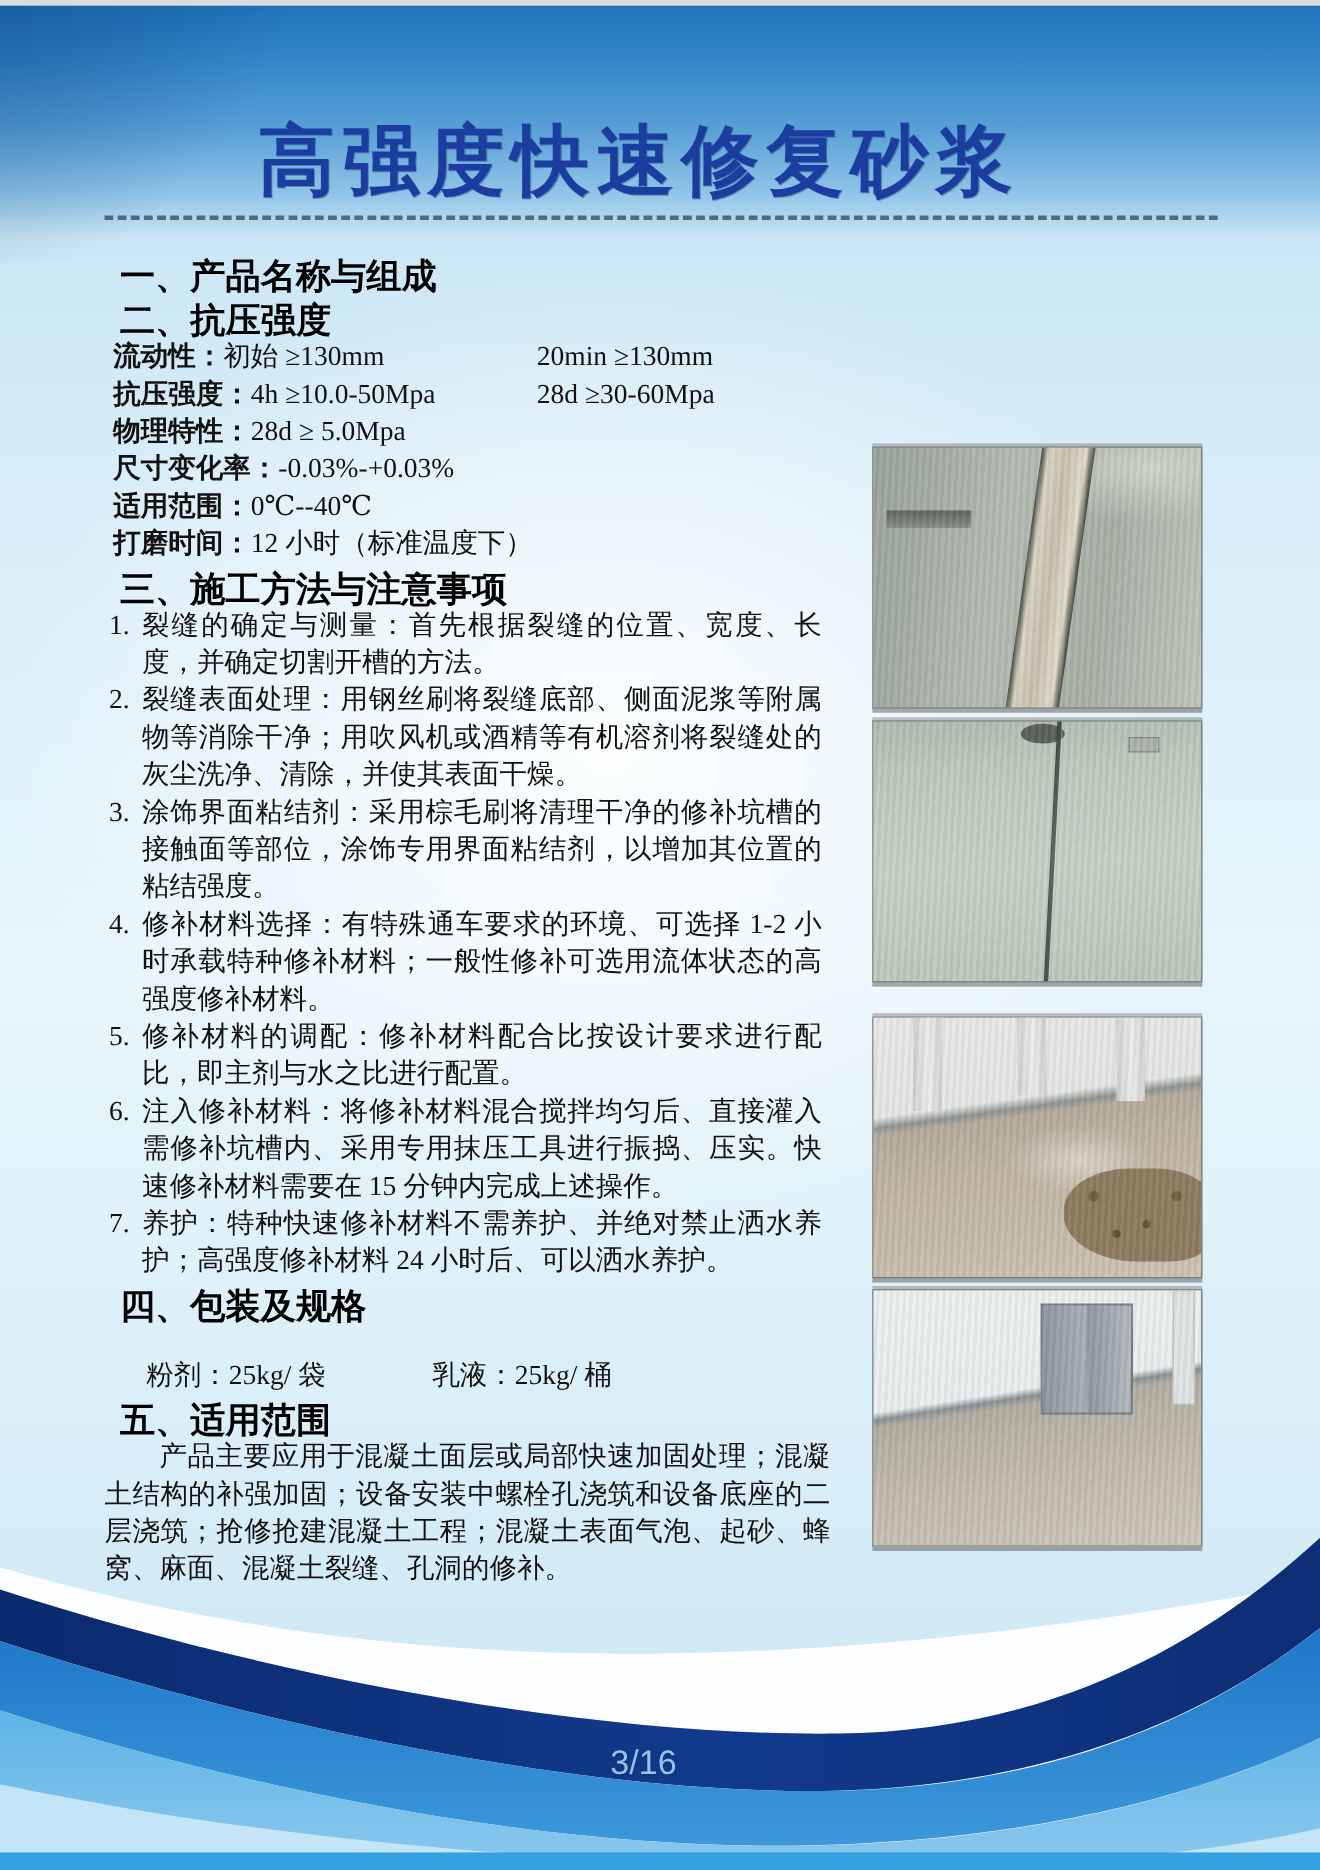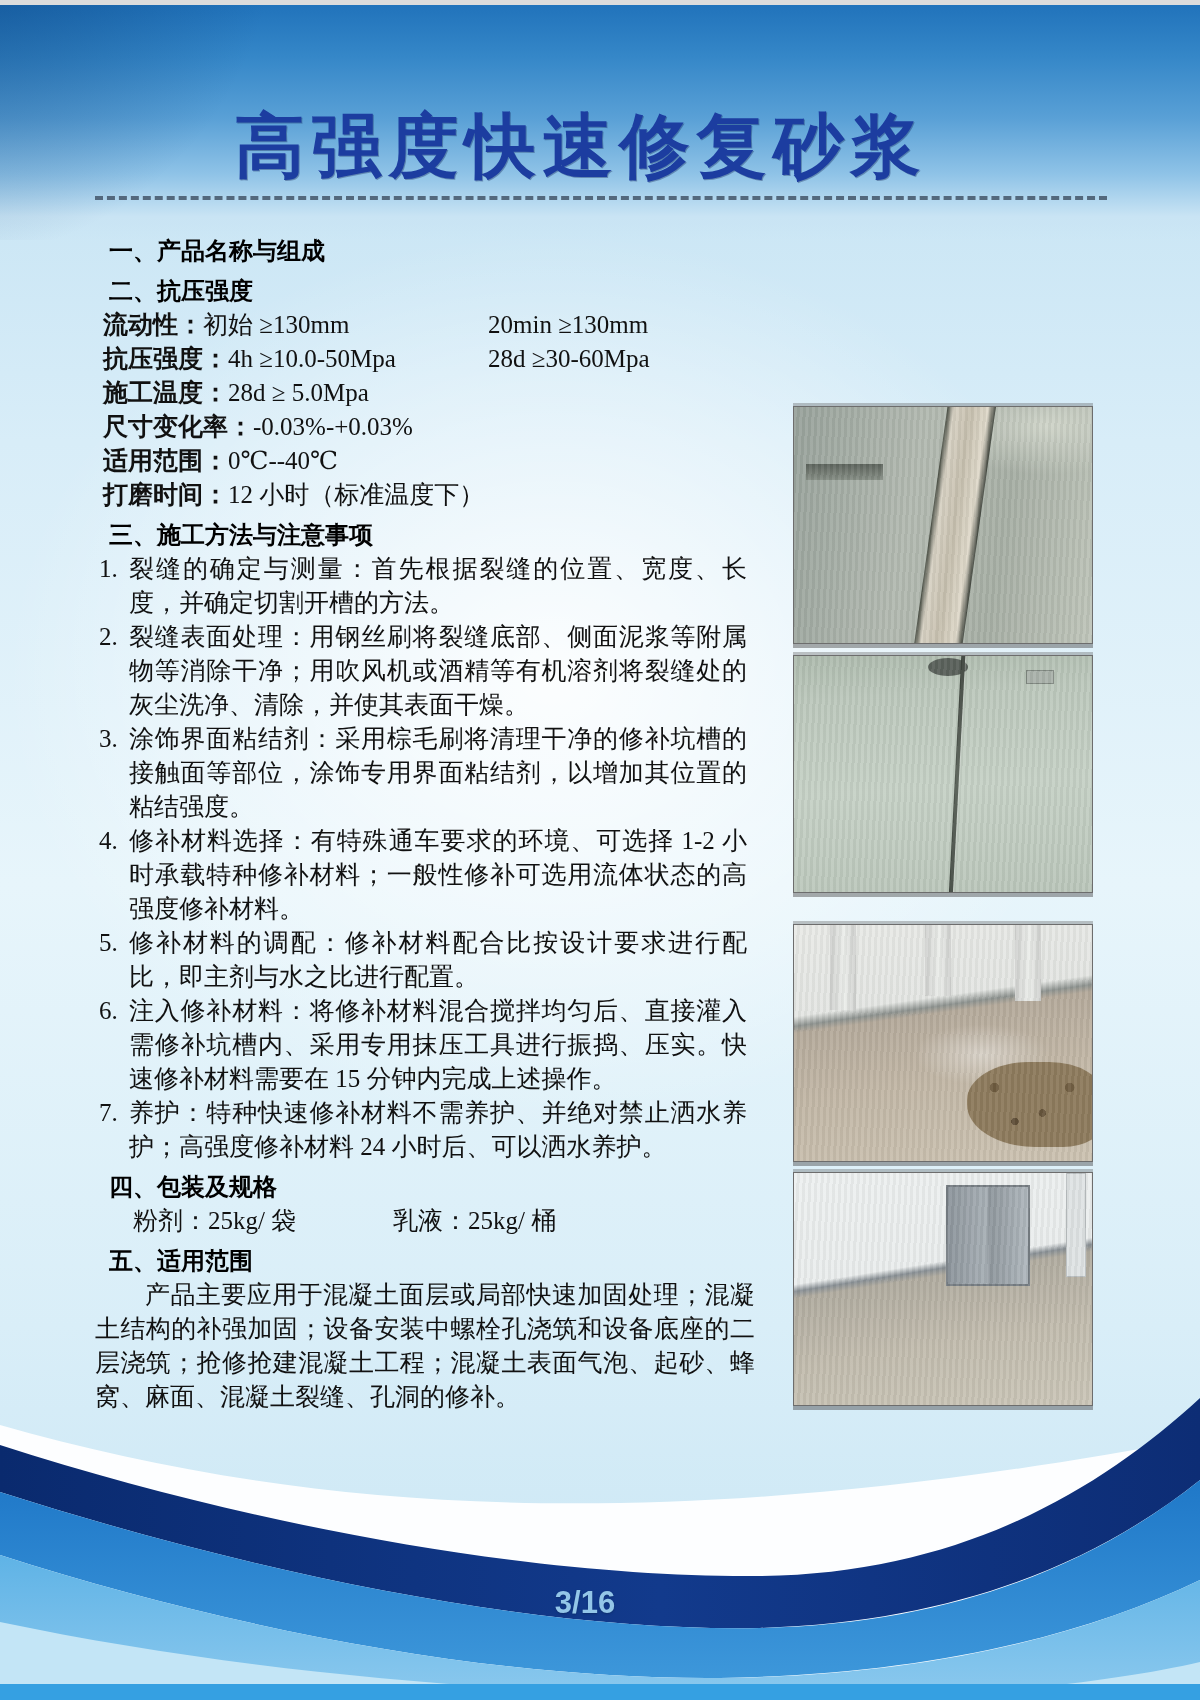--- a/index.html
+++ b/index.html
@@ -22,29 +22,29 @@
     position:absolute; top:84px; left:0; width:1130px; margin:16px; z-index:3;
     text-align:center; font-size:70px; font-weight:900; letter-spacing:7px;
     color:#1c3da0; text-shadow:1px 1px 0 rgba(10,25,80,.35);
   }
   .dashed-divider {
     position:absolute; top:196px; left:95px; width:1012px; height:0; z-index:3;
     border-top:4px dashed #44566a; opacity:.85;
   }
   
   .content { position:absolute; top:234px; left:95px; width:652px; z-index:4; font-size:25px; line-height:34px; }
-  .sec-heading { margin:6px 0 0 0; padding-left:14px; font-size:24px; font-weight:bold; color:#000; line-height:34px; }
+  .sec-heading { margin:6px 0 0 0; padding-left:14px; font-size:32px; font-weight:bold; color:#000; line-height:34px; }
   .sec-heading.first { margin-top:0; }
   .para-wide { margin:0 0 0 -52px; width:1064px; text-indent:2em; text-align:justify; }
   .prop-row { position:relative; padding-left:8px; }
   .prop-label { font-weight:bold; }
   .prop-col2 { position:absolute; left:393px; top:0; }
   .step { position:relative; padding-left:34px; text-align:justify; }
   .step-num { position:absolute; left:4px; top:0; }
-  .spec-row { position:relative; padding-left:38px; }
+  .spec-row { position:relative; padding-left:38px;margin-top:30px; }
   .spec-emulsion { position:absolute; left:298px; top:0; }
   .scope-para { margin:0; width:660px; text-indent:2em; text-align:justify; }
   
   .photo { position:absolute; left:793px; width:298px; z-index:5; border:1px solid #6d6d6d;
            box-shadow:0 4px 0 rgba(70,70,70,.45), 0 -3px 0 rgba(90,90,90,.35); overflow:hidden; }
   .photo .grain { position:absolute; inset:0;
     background:repeating-linear-gradient(93deg, rgba(255,255,255,.06) 0 3px, rgba(40,45,40,.05) 3px 6px); }
   #photo1 { top:406px; height:236px;
     background:radial-gradient(ellipse 160px 70px at 85% 8%, #cfd4c9, rgba(0,0,0,0) 70%),
                linear-gradient(100deg,#98a29b,#b3bab1 40%,#a7afa5 68%,#bfc5ba 100%); }
@@ -71,21 +71,21 @@
                radial-gradient(circle 4px at 35% 70%, #5f4e37 90%, rgba(0,0,0,0)),
                #8d7a5c; }
   #photo4 { top:1172px; height:232px;
     background:linear-gradient(171deg,#edf0f0 0%,#eaeded 40%,#899095 42.5%,#b1aca0 45%,#c2bcae 70%,#cbc6b8 100%); }
   .door { position:absolute; left:51%; top:5%; width:27%; height:42%; border:2px solid #767d83;
     background:linear-gradient(90deg,#8d959c 0%,#a7afb5 48%,#8f979d 52%,#b0b8be 100%); }
   .side-jamb { position:absolute; right:2%; top:0; width:18px; height:44%; background:#dfe3e4; border:1px solid #b9bec0; }
   
   .waves { position:absolute; left:0; bottom:0; width:1200px; height:330px; z-index:2; }
   .page-number { position:absolute; top:1585px; left:0; width:1170px; z-index:4; text-align:center;
-    font-family:"Liberation Sans","DejaVu Sans",sans-serif; font-size:31px; font-weight:bold; color:#93c6e8;
+    font-family:"Liberation Sans","DejaVu Sans",sans-serif; font-size:31px; font-weight:normal; color:#93c6e8;
     text-shadow:0 1px 2px rgba(10,40,90,.6); }
 </style>
 </head>
 <body>
 
 <div class="page">
 
   <div class="top-strip"></div>
   <div class="header-bg"></div>
 
@@ -99,21 +99,21 @@
     <h2 class="sec-heading">二、抗压强度</h2>
     <div class="prop-row">
       <span class="prop-label">流动性：</span><span>初始 ≥130mm</span>
       <span class="prop-col2">20min ≥130mm</span>
     </div>
     <div class="prop-row">
       <span class="prop-label">抗压强度：</span><span>4h ≥10.0-50Mpa</span>
       <span class="prop-col2">28d ≥30-60Mpa</span>
     </div>
     <div class="prop-row">
-      <span class="prop-label">施工温度：</span><span>28d ≥ 5.0Mpa</span>
+      <span class="prop-label">物理特性：</span><span>28d ≥ 5.0Mpa</span>
     </div>
     <div class="prop-row">
       <span class="prop-label">尺寸变化率：</span><span>-0.03%-+0.03%</span>
     </div>
     <div class="prop-row">
       <span class="prop-label">适用范围：</span><span>0℃--40℃</span>
     </div>
     <div class="prop-row">
       <span class="prop-label">打磨时间：</span><span>12 小时（标准温度下）</span>
     </div>

